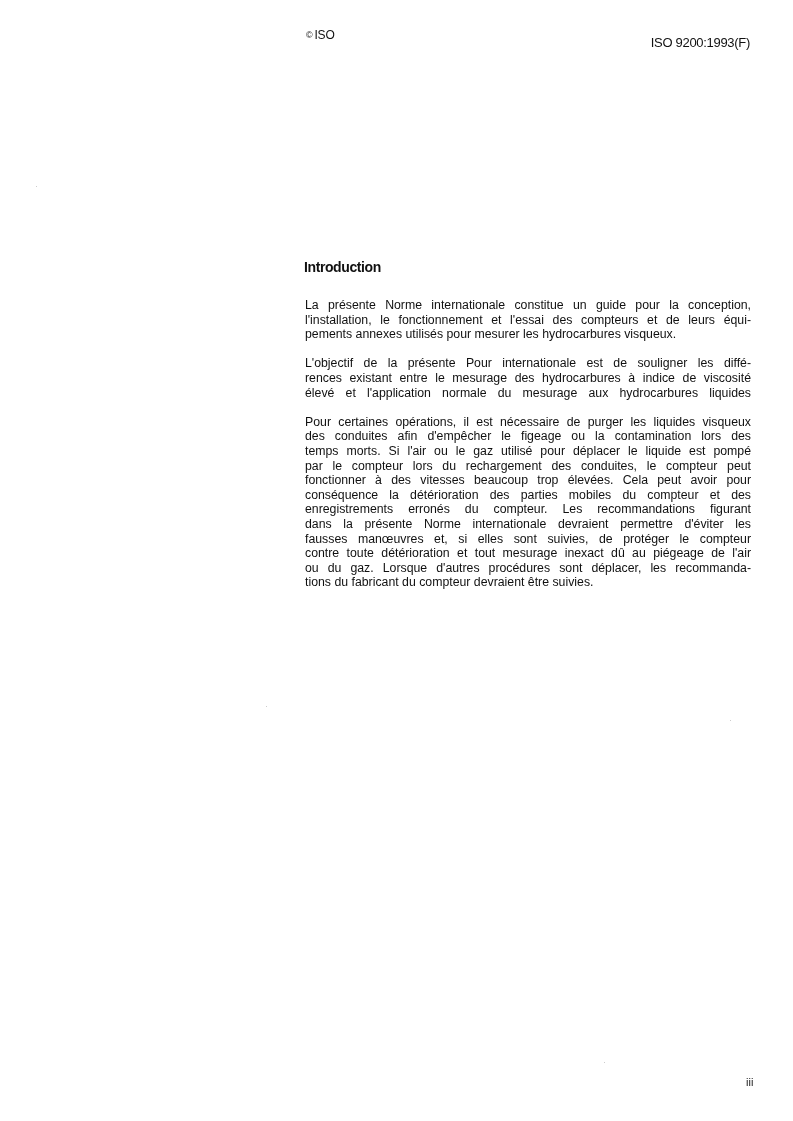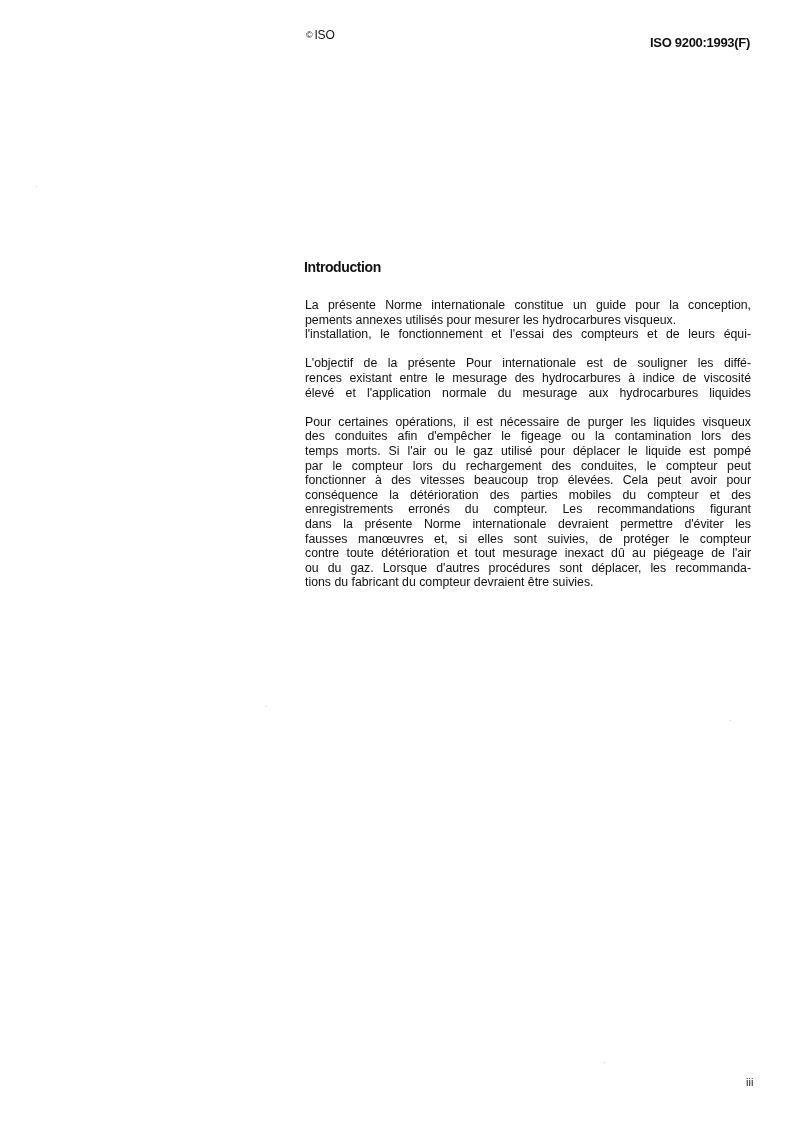--- a/index.html
+++ b/index.html
@@ -26,21 +26,21 @@
       font-size: 9px;
       display: inline-block;
       vertical-align: 1px;
       margin-right: 2px;
     }
     .header-right {
       position: absolute;
       right: 43px;
       top: 35px;
       font-size: 13px;
-      font-weight: bold;
+      font-weight: normal;
       letter-spacing: -0.3px;
     }
     .title {
       position: absolute;
       left: 304px;
       top: 259px;
       font-size: 14px;
       font-weight: bold;
       letter-spacing: -0.4px;
       margin: 0;
@@ -102,25 +102,25 @@
   <div class="header-right">ISO 9200:1993(F)</div>
 
   <h1 class="title">Introduction</h1>
 
   <div class="body-text">
 
     <p class="para">
       <span class="line">
           <span class="line-inner">La présente Norme internationale constitue un guide pour la conception,</span>
         </span>
+      <span class="line">
+          <span class="line-inner">l'installation, le fonctionnement et l'essai des compteurs et de leurs équi-</span>
+        </span>
       <span class="line last">
           <span class="line-inner">pements annexes utilisés pour mesurer les hydrocarbures visqueux.</span>
-        </span>
-      <span class="line">
-          <span class="line-inner">l'installation, le fonctionnement et l'essai des compteurs et de leurs équi-</span>
         </span>
     </p>
 
     <p class="para">
       <span class="line">
           <span class="line-inner">L'objectif de la présente Pour internationale est de souligner les diffé-</span>
         </span>
       <span class="line">
           <span class="line-inner">rences existant entre le mesurage des hydrocarbures à indice de viscosité</span>
         </span>

